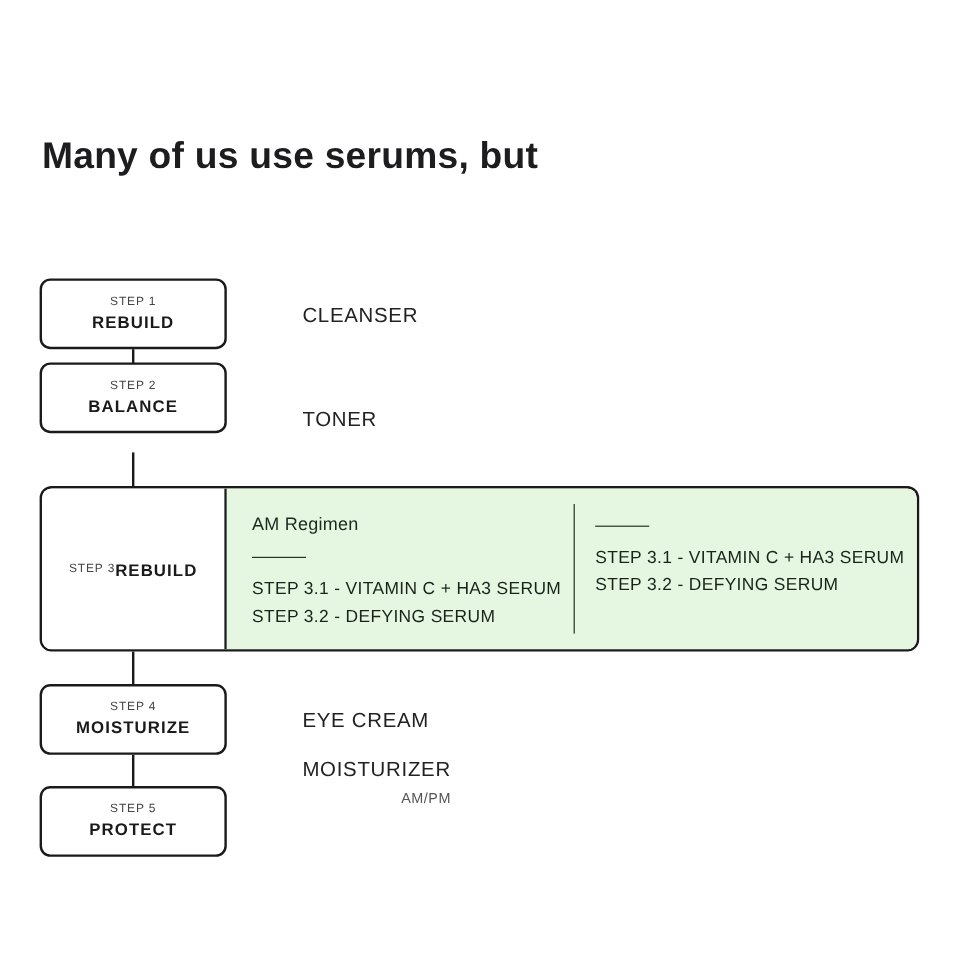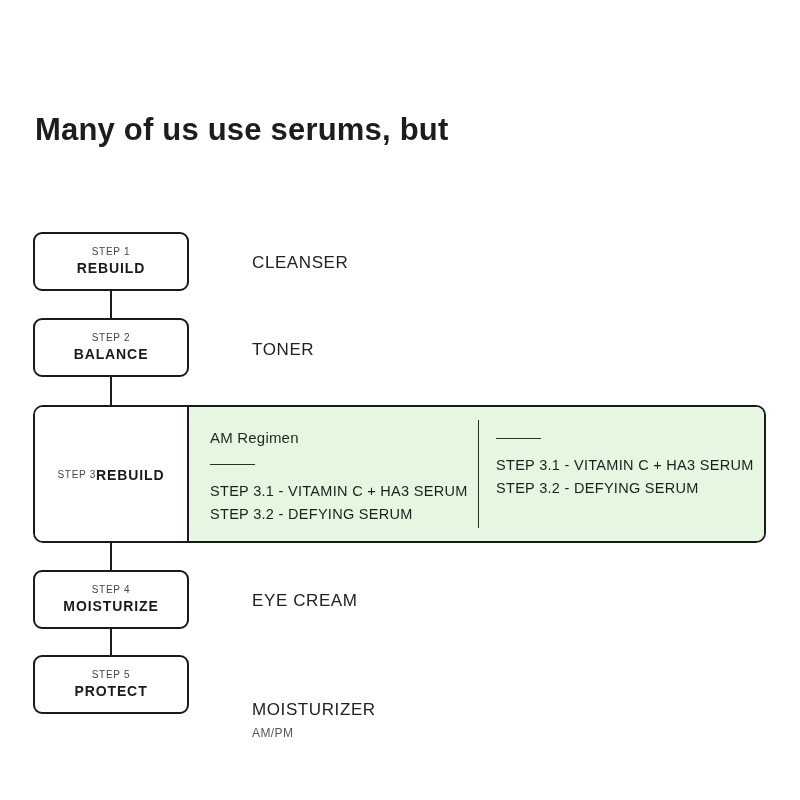--- a/index.html
+++ b/index.html
@@ -137,21 +137,21 @@
   <div>Many of us use serums, but</div>
 </div>
 
 <div class="step-box" style="top:232px;">
   <div class="step-number">STEP 1</div>
   <div class="step-name">REBUILD</div>
 </div>
 <div class="product-label" style="top:253px;">CLEANSER</div>
 <div class="connector" style="top:291px;height:27px;"></div>
 
-<div class="step-box" style="top:318px;">
+<div class="step-box" style="top:302px;">
   <div class="step-number">STEP 2</div>
   <div class="step-name">BALANCE</div>
 </div>
 <div class="product-label" style="top:340px;">TONER</div>
 <div class="connector" style="top:377px;height:28px;"></div>
 
 <div class="panel">
   <div class="panel-left">
     <div class="step-number">STEP 3</div>
     <div class="step-name">REBUILD</div>
@@ -180,16 +180,16 @@
   <div class="step-number">STEP 4</div>
   <div class="step-name">MOISTURIZE</div>
 </div>
 <div class="product-label" style="top:591px;">EYE CREAM</div>
 <div class="connector" style="top:629px;height:26px;"></div>
 
 <div class="step-box" style="top:655px;">
   <div class="step-number">STEP 5</div>
   <div class="step-name">PROTECT</div>
 </div>
-<div class="product-label" style="top:700px;">
+<div class="product-label" style="top:632px;text-align:right;">
   <div>MOISTURIZER</div>
   <div class="product-note">AM/PM</div>
 </div>
 
 </body></html>

